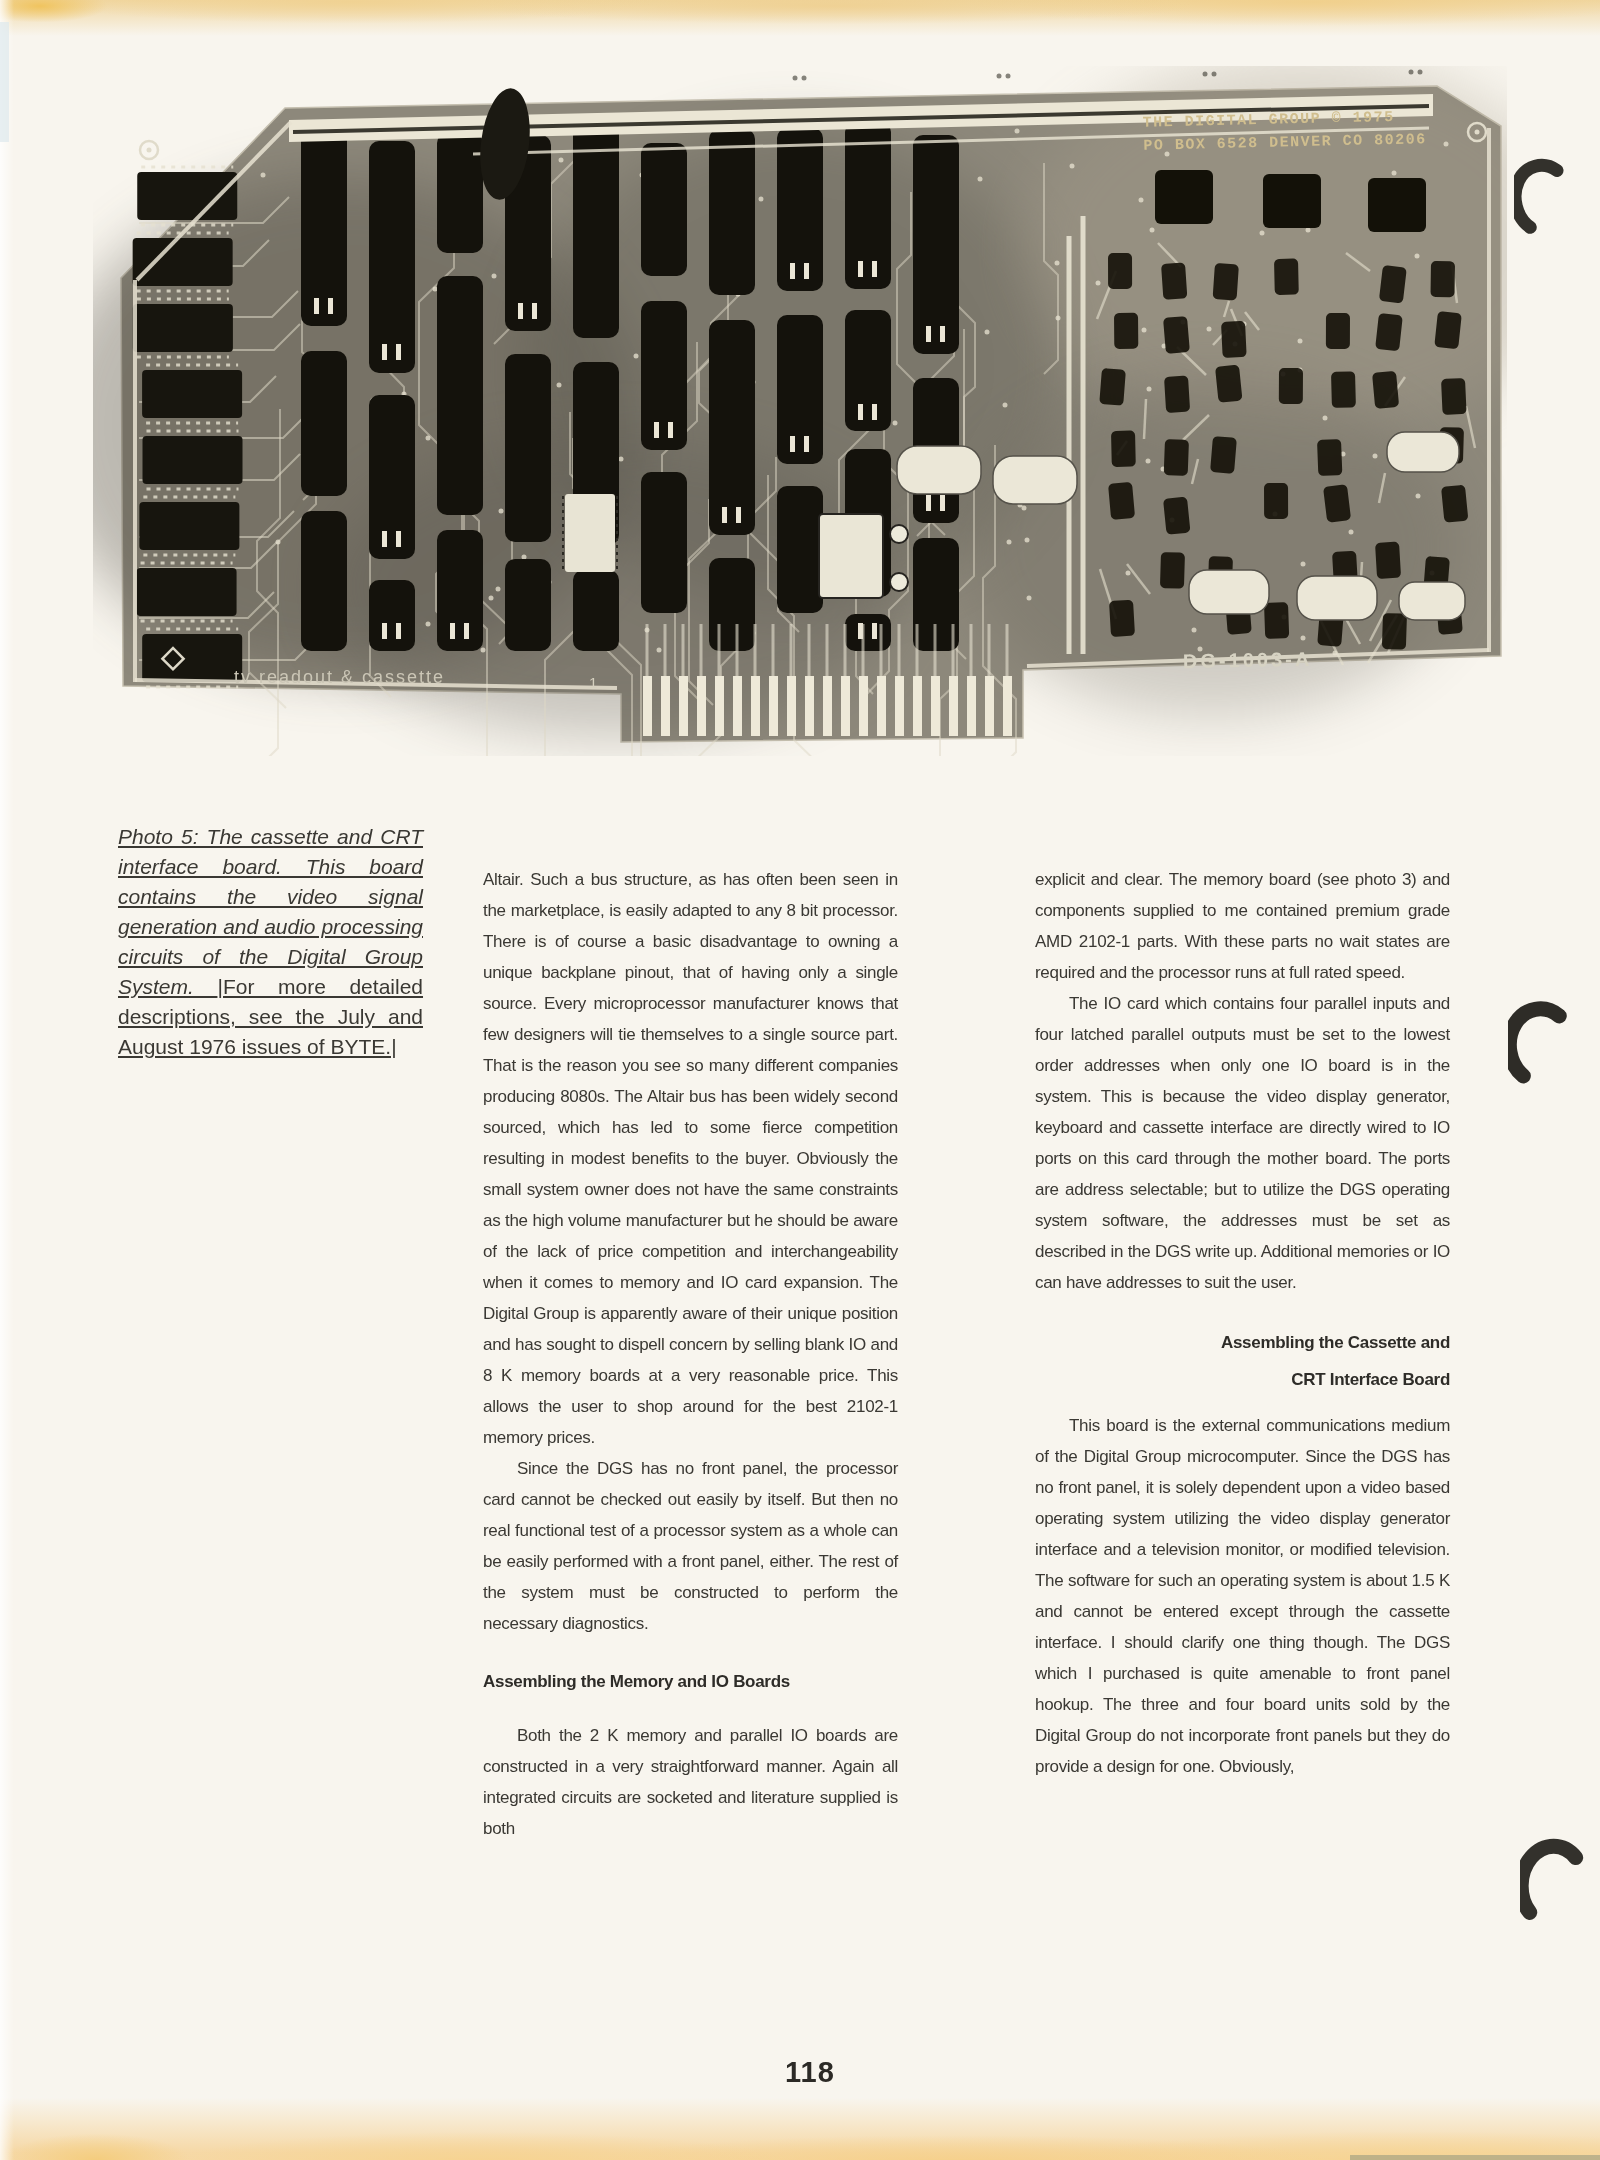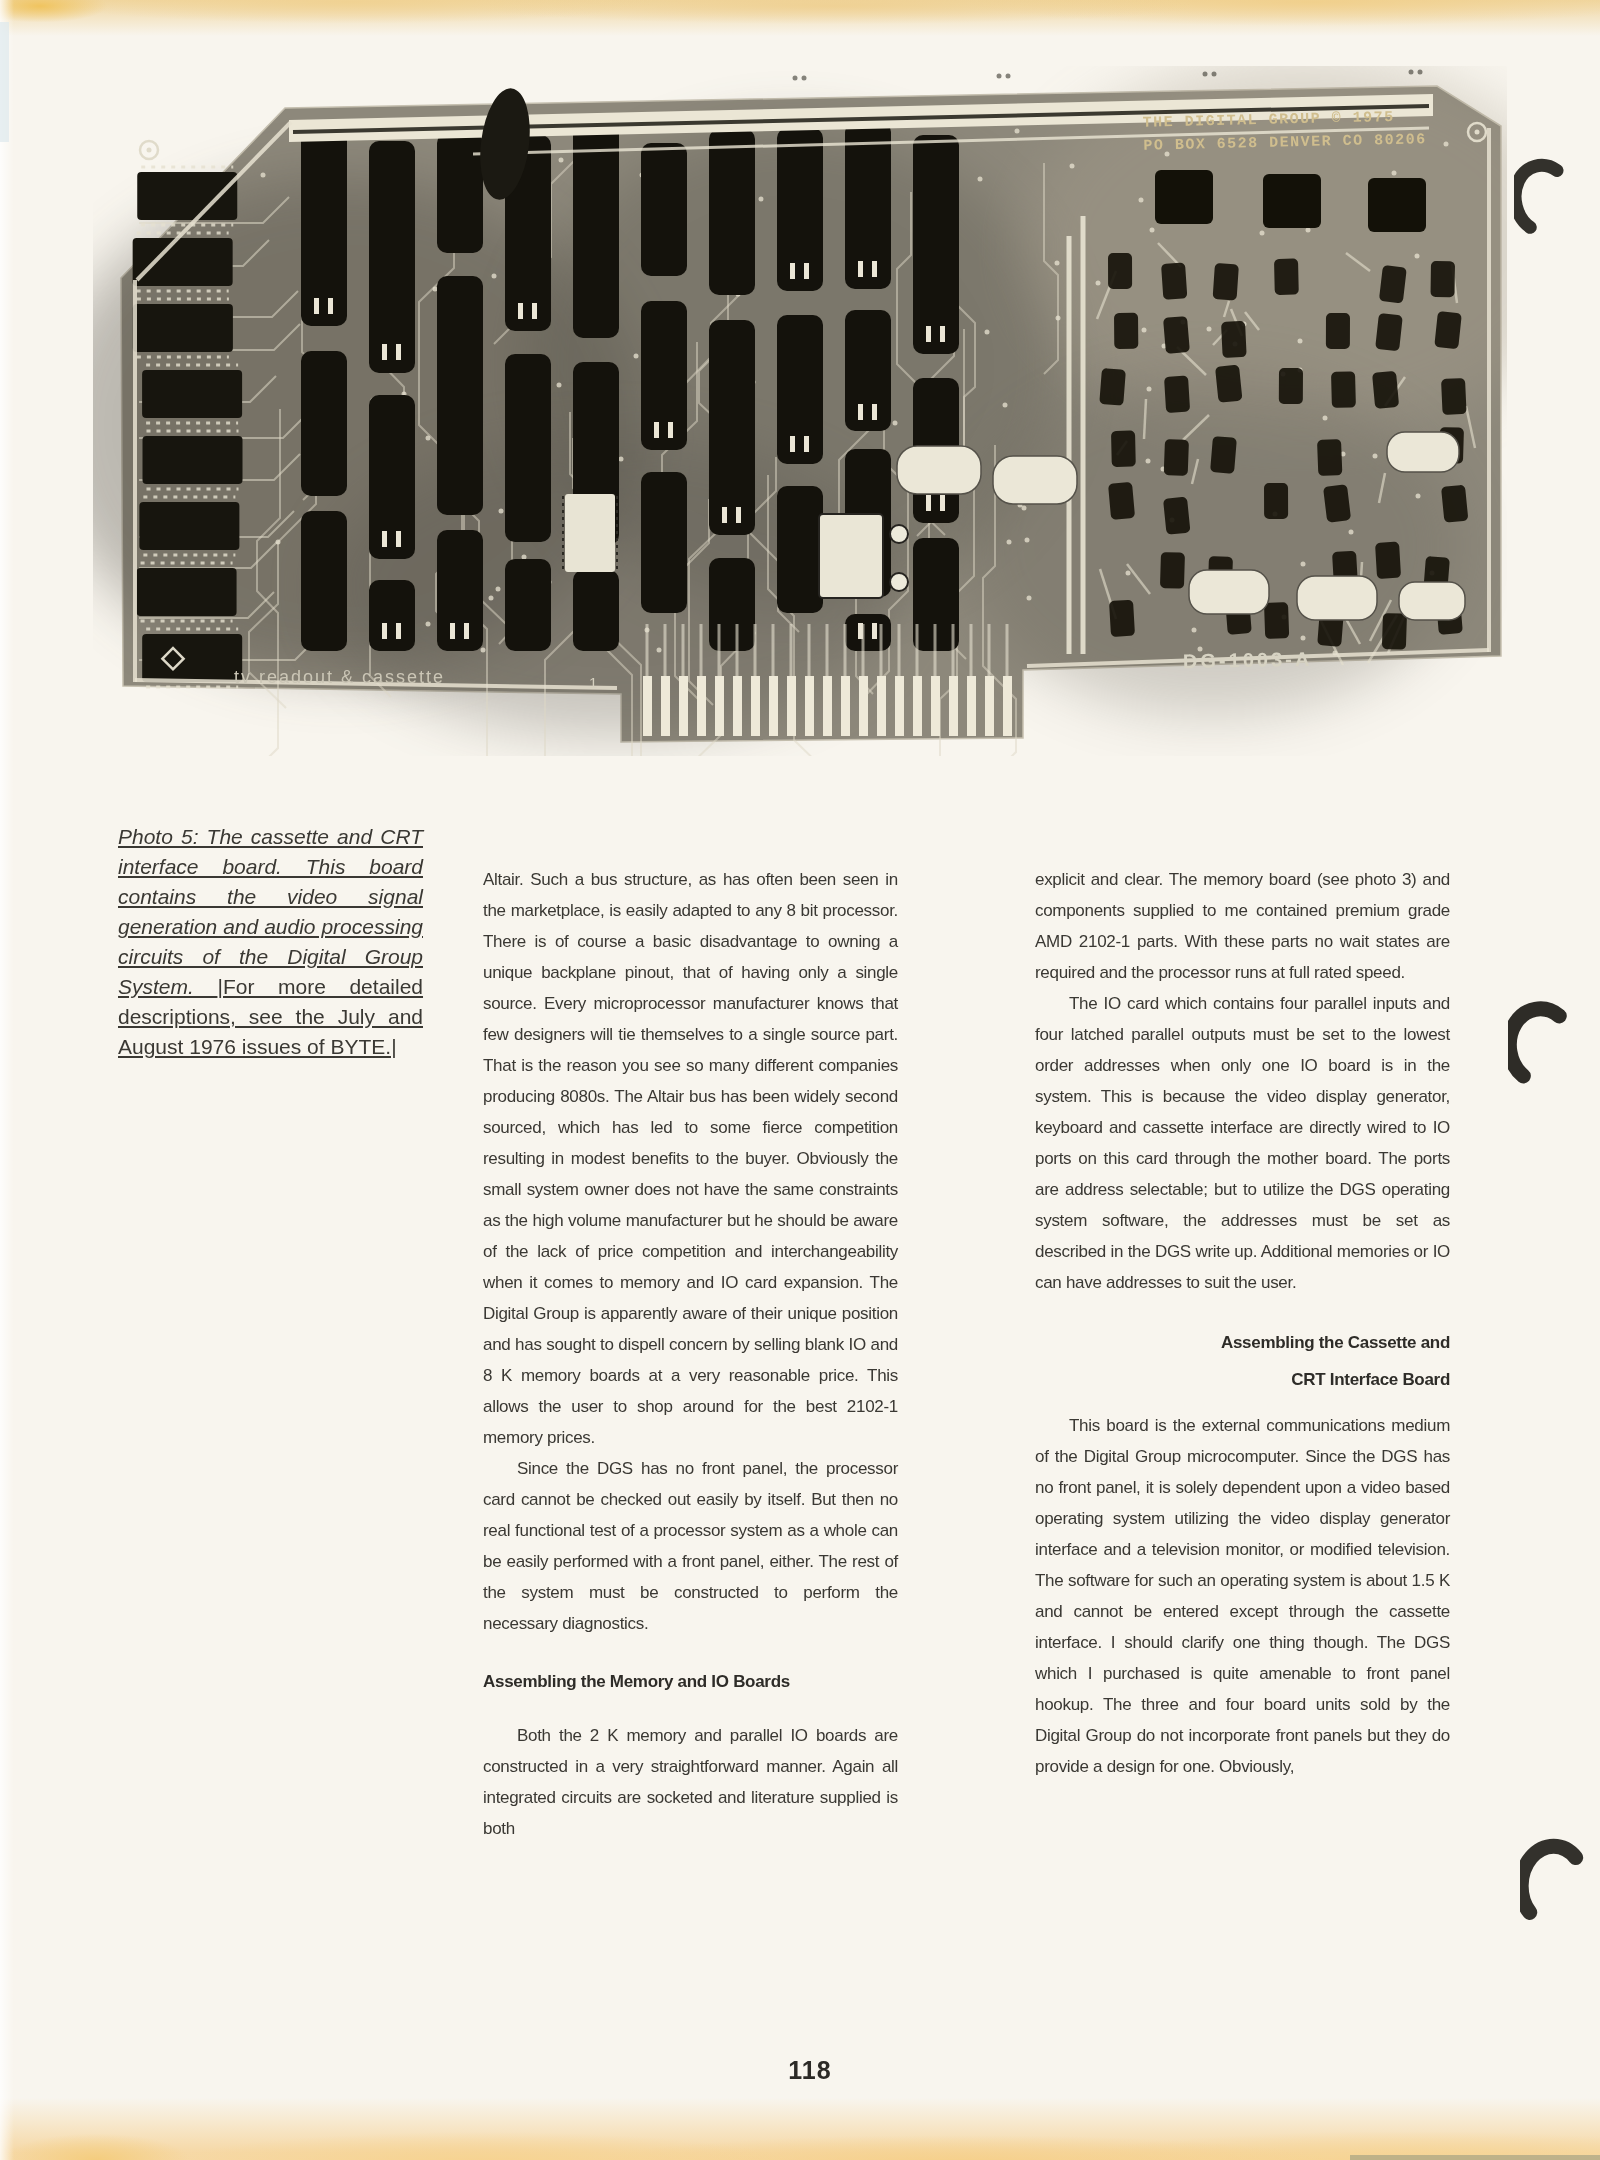--- a/index.html
+++ b/index.html
@@ -51,21 +51,21 @@
   .col{position:absolute;top:864px;width:415px;font-size:17px;line-height:31px;
     letter-spacing:-0.3px;color:#3a3833;text-align:justify;}
   .col1{left:483px;}
   .col2{left:1035px;}
   .col p{margin:0;}
   .col p.ind{text-indent:34px;}
   .col .h{font-weight:bold;color:#2e2c28;text-align:left;}
   .col1 .h{margin:27px 0 23px 0;}
   .col2 .h{margin:26px 0 12px 0;line-height:37px;text-align:right;}
   .pagenum{position:absolute;left:735px;top:2056px;width:150px;text-align:center;
-    font-size:25px;font-weight:bold;color:#2c2a26;letter-spacing:1px;}
+    font-size:29px;font-weight:bold;color:#2c2a26;letter-spacing:1px;}
 </style>
 </head>
 <body>
 
 <div class="page">
 
   <div class="edge-top"></div>
   <div class="edge-bottom"></div>
   <div class="edge-bottom-line"></div>
   <div class="edge-left"></div>

